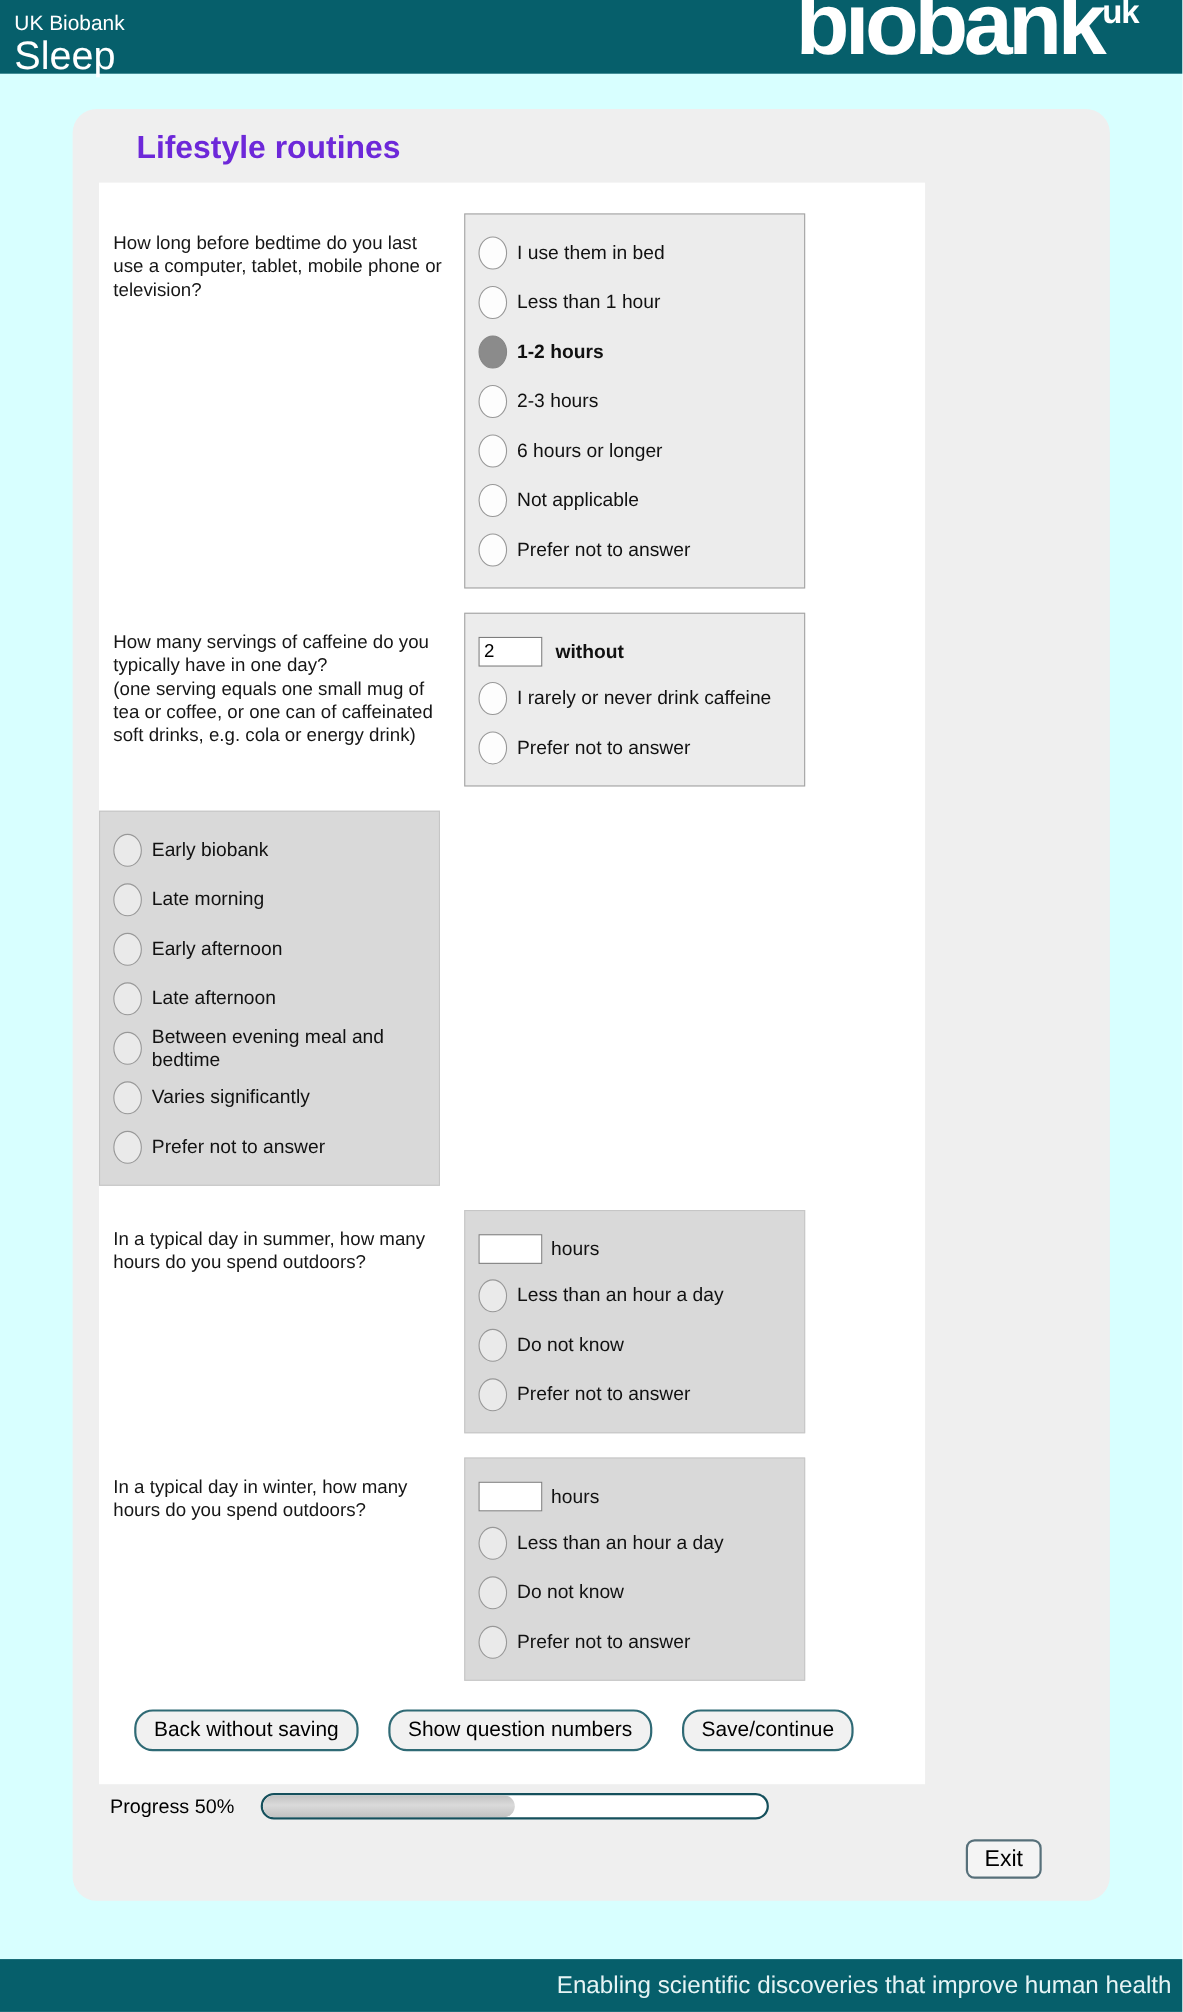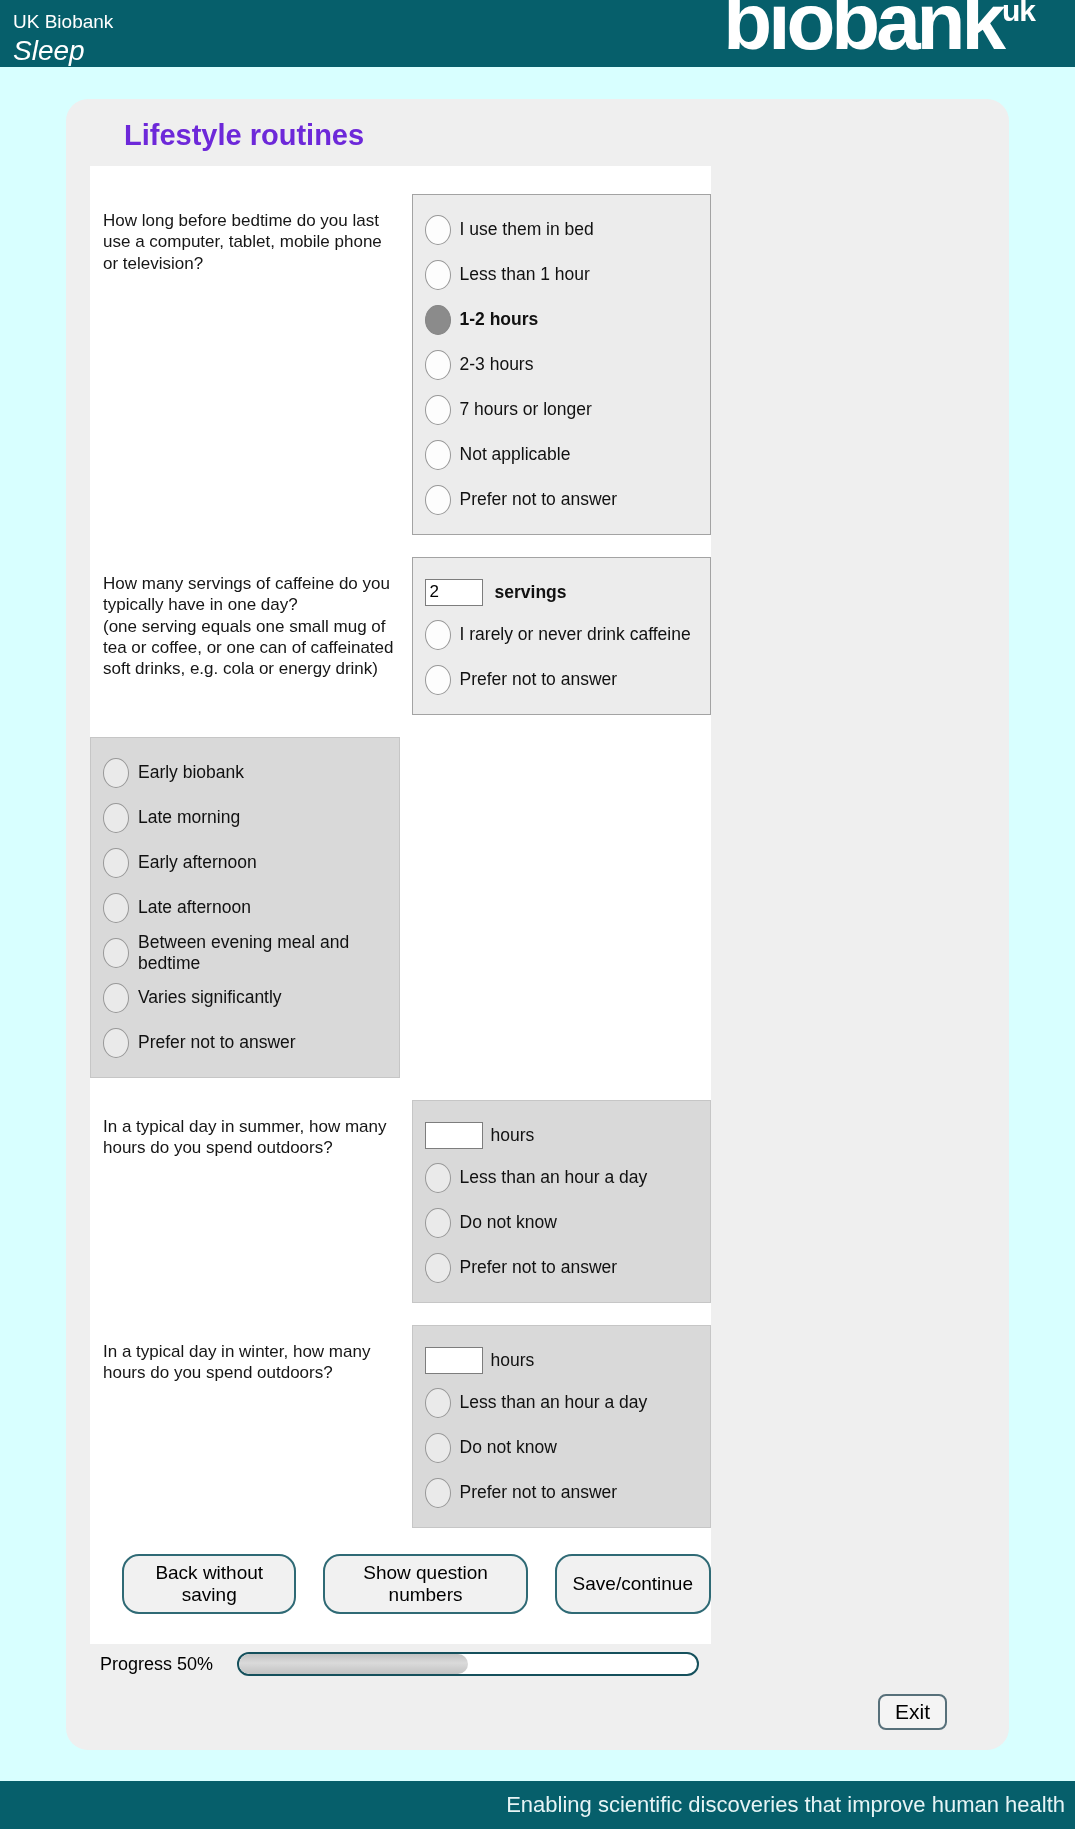--- a/index.html
+++ b/index.html
@@ -9,38 +9,38 @@
     font-family:"Liberation Sans", sans-serif;
     color:#111;
   }
   
   .header{
     height:67px;background:#065f6b;color:#fff;
     display:flex;justify-content:space-between;align-items:stretch;
   }
   .header-left{padding:10px 0 0 13px;}
   .header-app{font-size:19px;line-height:24px;}
-  .header-section{font-size:28px;line-height:34px;font-style:italic;}
+  .header-section{font-size:36px;line-height:34px;}
   .logo{
     align-self:flex-end;margin-right:40px;line-height:90px;
     font-weight:bold;letter-spacing:-4px;font-size:80px;color:#fff;
     white-space:nowrap;
   }
   .logo sup{font-size:30px;letter-spacing:-1px;vertical-align:super;line-height:0;}
   
   .card{
     margin:32px 0 0 66px;width:943px;background:#efefef;
     border-radius:22px;padding-bottom:20px;
   }
   .page-title{
     margin:0;padding:20px 0 14px 58px;
     font-size:29px;font-weight:bold;color:#6d28d9;
   }
   .panel{
-    margin-left:24px;width:621px;background:#ffffff;
+    margin-left:24px;width:751px;background:#ffffff;
     padding:28px 0 30px 0;
   }
   
   .q-row{display:flex;margin-bottom:22px;}
   .q-text{
     box-sizing:border-box;width:332px;padding:16px 12px 0 13px;
     font-size:17px;line-height:1.25;color:#161616;
   }
   .a-box{
     box-sizing:border-box;width:310px;
@@ -134,41 +134,41 @@
             <div class="opt">
               <span class="radio sel"></span>
               <span class="opt-label bold">1-2 hours</span>
             </div>
             <div class="opt">
               <span class="radio"></span>
               <span class="opt-label">2-3 hours</span>
             </div>
             <div class="opt">
               <span class="radio"></span>
-              <span class="opt-label">7 hours or longer</span>
+              <span class="opt-label">6 hours or longer</span>
             </div>
             <div class="opt">
               <span class="radio"></span>
               <span class="opt-label">Not applicable</span>
             </div>
             <div class="opt">
               <span class="radio"></span>
               <span class="opt-label">Prefer not to answer</span>
             </div>
           </div>
         </div>
         <div class="q-row">
           <div class="q-text">
             <div>How many servings of caffeine do you typically have in one day?</div>
             <div>(one serving equals one small mug of tea or coffee, or one can of caffeinated soft drinks, e.g. cola or energy drink)</div>
           </div>
           <div class="a-box light">
             <div class="input-row">
               <input class="num-input" type="text" value="2" style="">
-              <span class="unit bold">servings</span>
+              <span class="unit bold">without</span>
             </div>
             <div class="opt">
               <span class="radio"></span>
               <span class="opt-label">I rarely or never drink caffeine</span>
             </div>
             <div class="opt">
               <span class="radio"></span>
               <span class="opt-label">Prefer not to answer</span>
             </div>
           </div>

